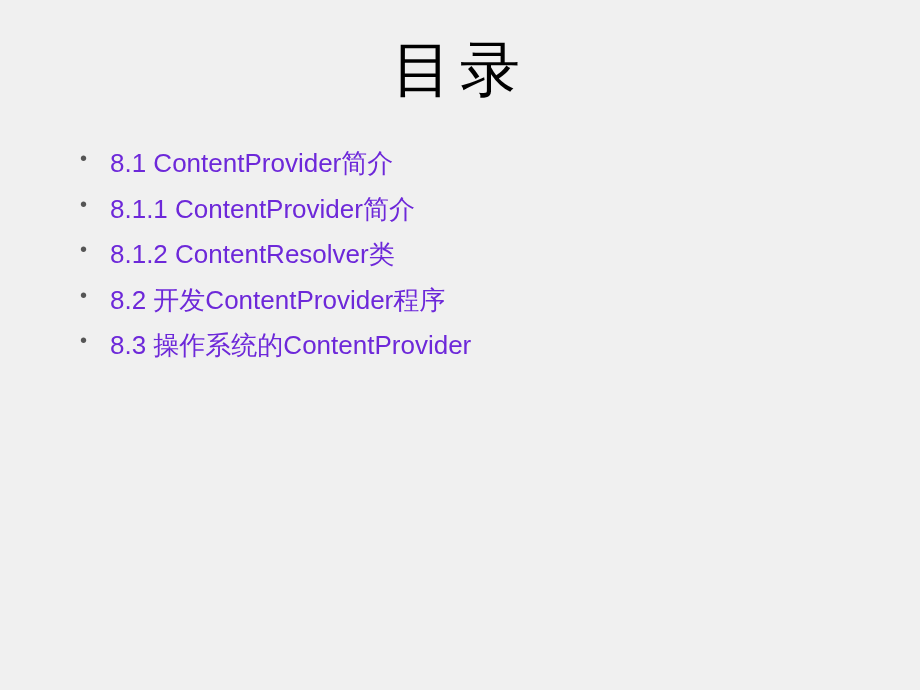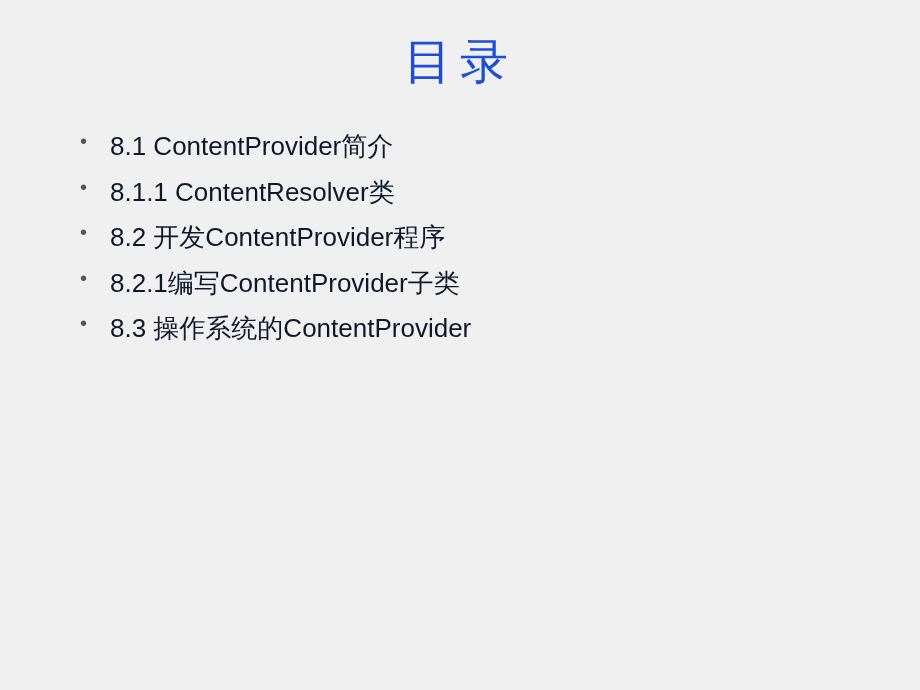--- a/index.html
+++ b/index.html
@@ -10,51 +10,51 @@
     body {
       width: 920px;
       height: 690px;
       background: #f0f0f0;
       font-family: "SimSun", "宋体", serif;
       padding: 30px 60px;
       overflow: hidden;
     }
     .title {
       text-align: center;
-      font-size: 48px;
+      font-size: 60px;
       font-weight: normal;
-      color: #1d4ed8;
+      color: #000000;
       margin-bottom: 30px;
       font-family: "SimSun", "宋体", serif;
       letter-spacing: 8px;
     }
     .toc-list {
       list-style: none;
       padding-left: 20px;
     }
     .toc-item {
       font-size: 26px;
-      color: #0f172a;
+      color: #6d28d9;
       line-height: 1.75;
       font-family: Arial, "SimSun", sans-serif;
       position: relative;
       padding-left: 30px;
     }
     .toc-item::before {
       content: "•";
       position: absolute;
       left: 0;
       font-size: 20px;
       color: #555;
     }
   </style>
 </head>
 <body>
 
 <h1 class="title">目录</h1>
 
 <ul class="toc-list">
   <li class="toc-item">8.1 ContentProvider简介</li>
-  <li class="toc-item">8.1.1 ContentResolver类</li>
+  <li class="toc-item">8.1.1 ContentProvider简介</li>
+  <li class="toc-item">8.1.2 ContentResolver类</li>
   <li class="toc-item">8.2 开发ContentProvider程序</li>
-  <li class="toc-item">8.2.1编写ContentProvider子类</li>
   <li class="toc-item">8.3 操作系统的ContentProvider</li>
 </ul>
 
 </body></html>

